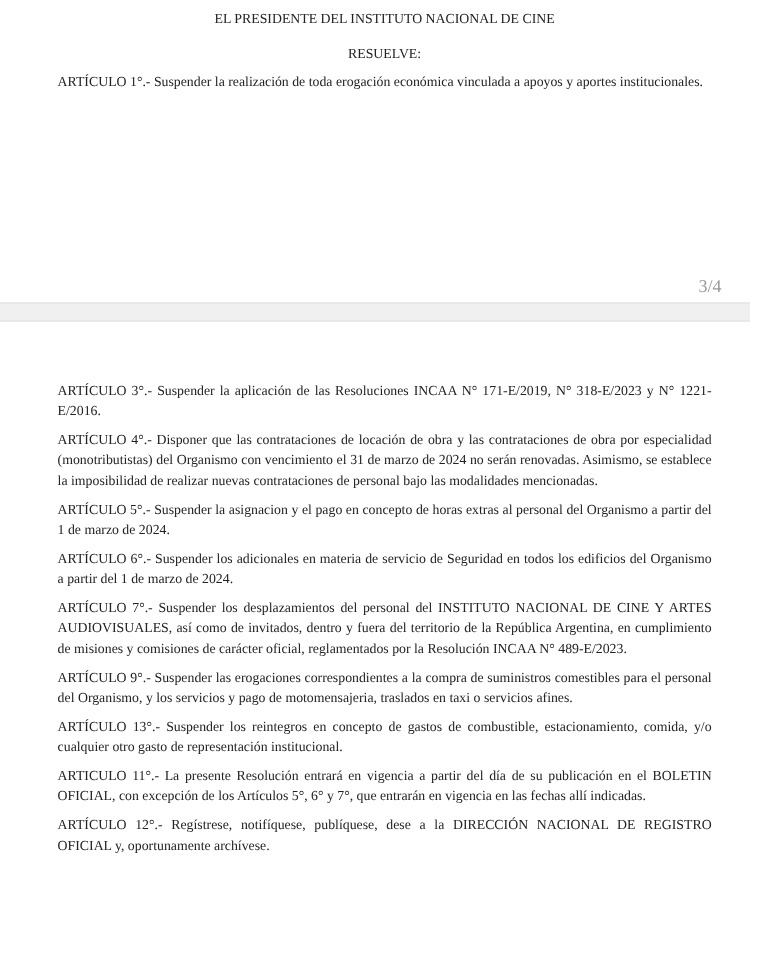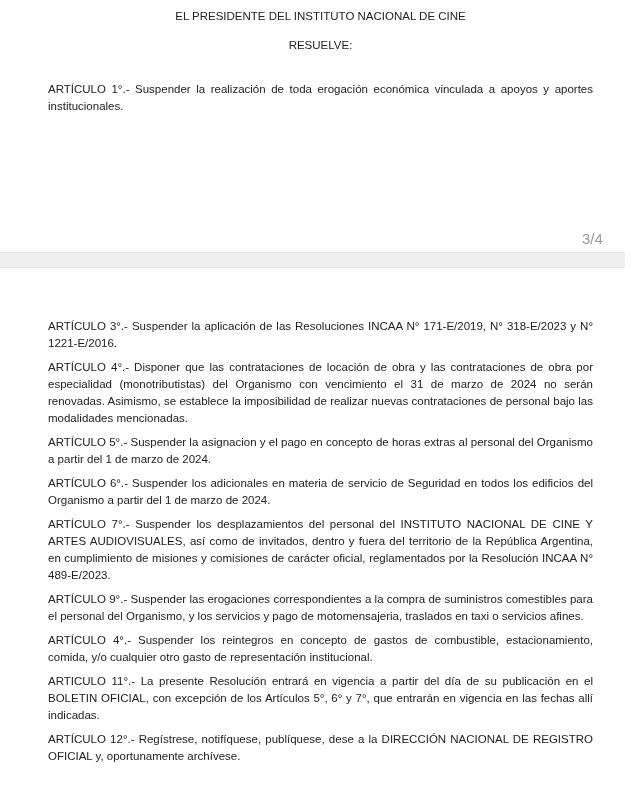--- a/index.html
+++ b/index.html
@@ -6,42 +6,42 @@
     margin: 0;
     padding: 0;
     background: #ffffff;
   }
   .viewer {
     position: relative;
     width: 637px;
     height: 808px;
     background: #ffffff;
     overflow: hidden;
-    font-family: Liberation Sans, sans-serif;
+    font-family: Liberation Serif, serif;
     color: #222222;
   }
   .page-content {
     position: absolute;
     left: 48px;
     width: 545px;
     font-size: 11.5px;
     line-height: 17px;
   }
   .page3-content { top: 8px; }
   .page4-content { top: 318px; }
   .doc-title-line {
     margin: 0;
     text-align: center;
     font-weight: normal;
     font-size: 11.5px;
     line-height: 17px;
   }
   .doc-title-line.l1 { margin-bottom: 12px; }
   .doc-title-line.l2 { margin-bottom: 10px; }
-  .doc-title-line.l3 { margin-bottom: 27px; }
+  .doc-title-line.l3 { margin-bottom: 7px; }
   .article {
     margin: 0 0 10px 0;
     text-align: justify;
   }
   .page4-content .article { margin-bottom: 7px; }
   .page-indicator {
     position: absolute;
     top: 230px;
     left: 582px;
     font-size: 15px;
@@ -76,18 +76,18 @@
 
   <div class="page-gap"></div>
 
   <section class="page-content page4-content">
     <p class="article">ARTÍCULO 3°.- Suspender la aplicación de las Resoluciones INCAA N° 171-E/2019, N° 318-E/2023 y N° 1221-E/2016.</p>
     <p class="article">ARTÍCULO 4°.- Disponer que las contrataciones de locación de obra y las contrataciones de obra por especialidad (monotributistas) del Organismo con vencimiento el 31 de marzo de 2024 no serán renovadas. Asimismo, se establece la imposibilidad de realizar nuevas contrataciones de personal bajo las modalidades mencionadas.</p>
     <p class="article">ARTÍCULO 5°.- Suspender la asignacion y el pago en concepto de horas extras al personal del Organismo a partir del 1 de marzo de 2024.</p>
     <p class="article">ARTÍCULO 6°.- Suspender los adicionales en materia de servicio de Seguridad en todos los edificios del Organismo a partir del 1 de marzo de 2024.</p>
     <p class="article">ARTÍCULO 7°.- Suspender los desplazamientos del personal del INSTITUTO NACIONAL DE CINE Y ARTES AUDIOVISUALES, así como de invitados, dentro y fuera del territorio de la República Argentina, en cumplimiento de misiones y comisiones de carácter oficial, reglamentados por la Resolución INCAA N° 489-E/2023.</p>
     <p class="article">ARTÍCULO 9°.- Suspender las erogaciones correspondientes a la compra de suministros comestibles para el personal del Organismo, y los servicios y pago de motomensajeria, traslados en taxi o servicios afines.</p>
-    <p class="article">ARTÍCULO 4°.- Suspender los reintegros en concepto de gastos de combustible, estacionamiento, comida, y/o cualquier otro gasto de representación institucional.</p>
+    <p class="article">ARTÍCULO 13°.- Suspender los reintegros en concepto de gastos de combustible, estacionamiento, comida, y/o cualquier otro gasto de representación institucional.</p>
     <p class="article">ARTICULO 11°.- La presente Resolución entrará en vigencia a partir del día de su publicación en el BOLETIN OFICIAL, con excepción de los Artículos 5°, 6° y 7°, que entrarán en vigencia en las fechas allí indicadas.</p>
     <p class="article">ARTÍCULO 12°.- Regístrese, notifíquese, publíquese, dese a la DIRECCIÓN NACIONAL DE REGISTRO OFICIAL y, oportunamente archívese.</p>
   </section>
 
 </div>
 
 </body></html>

